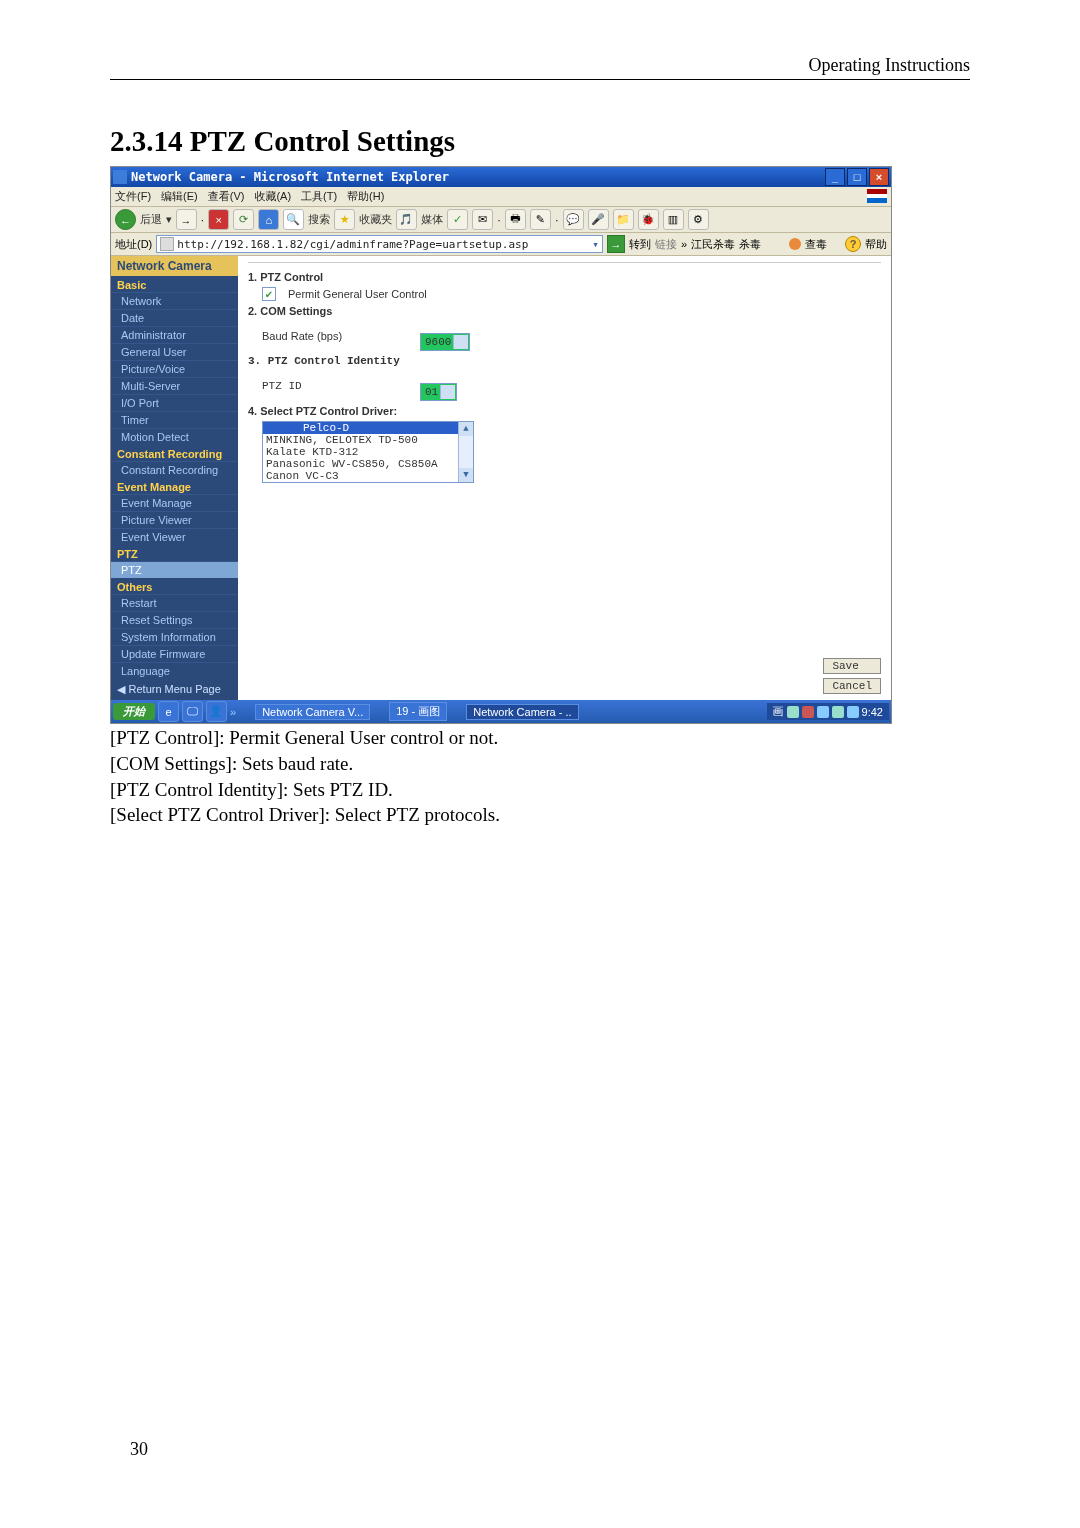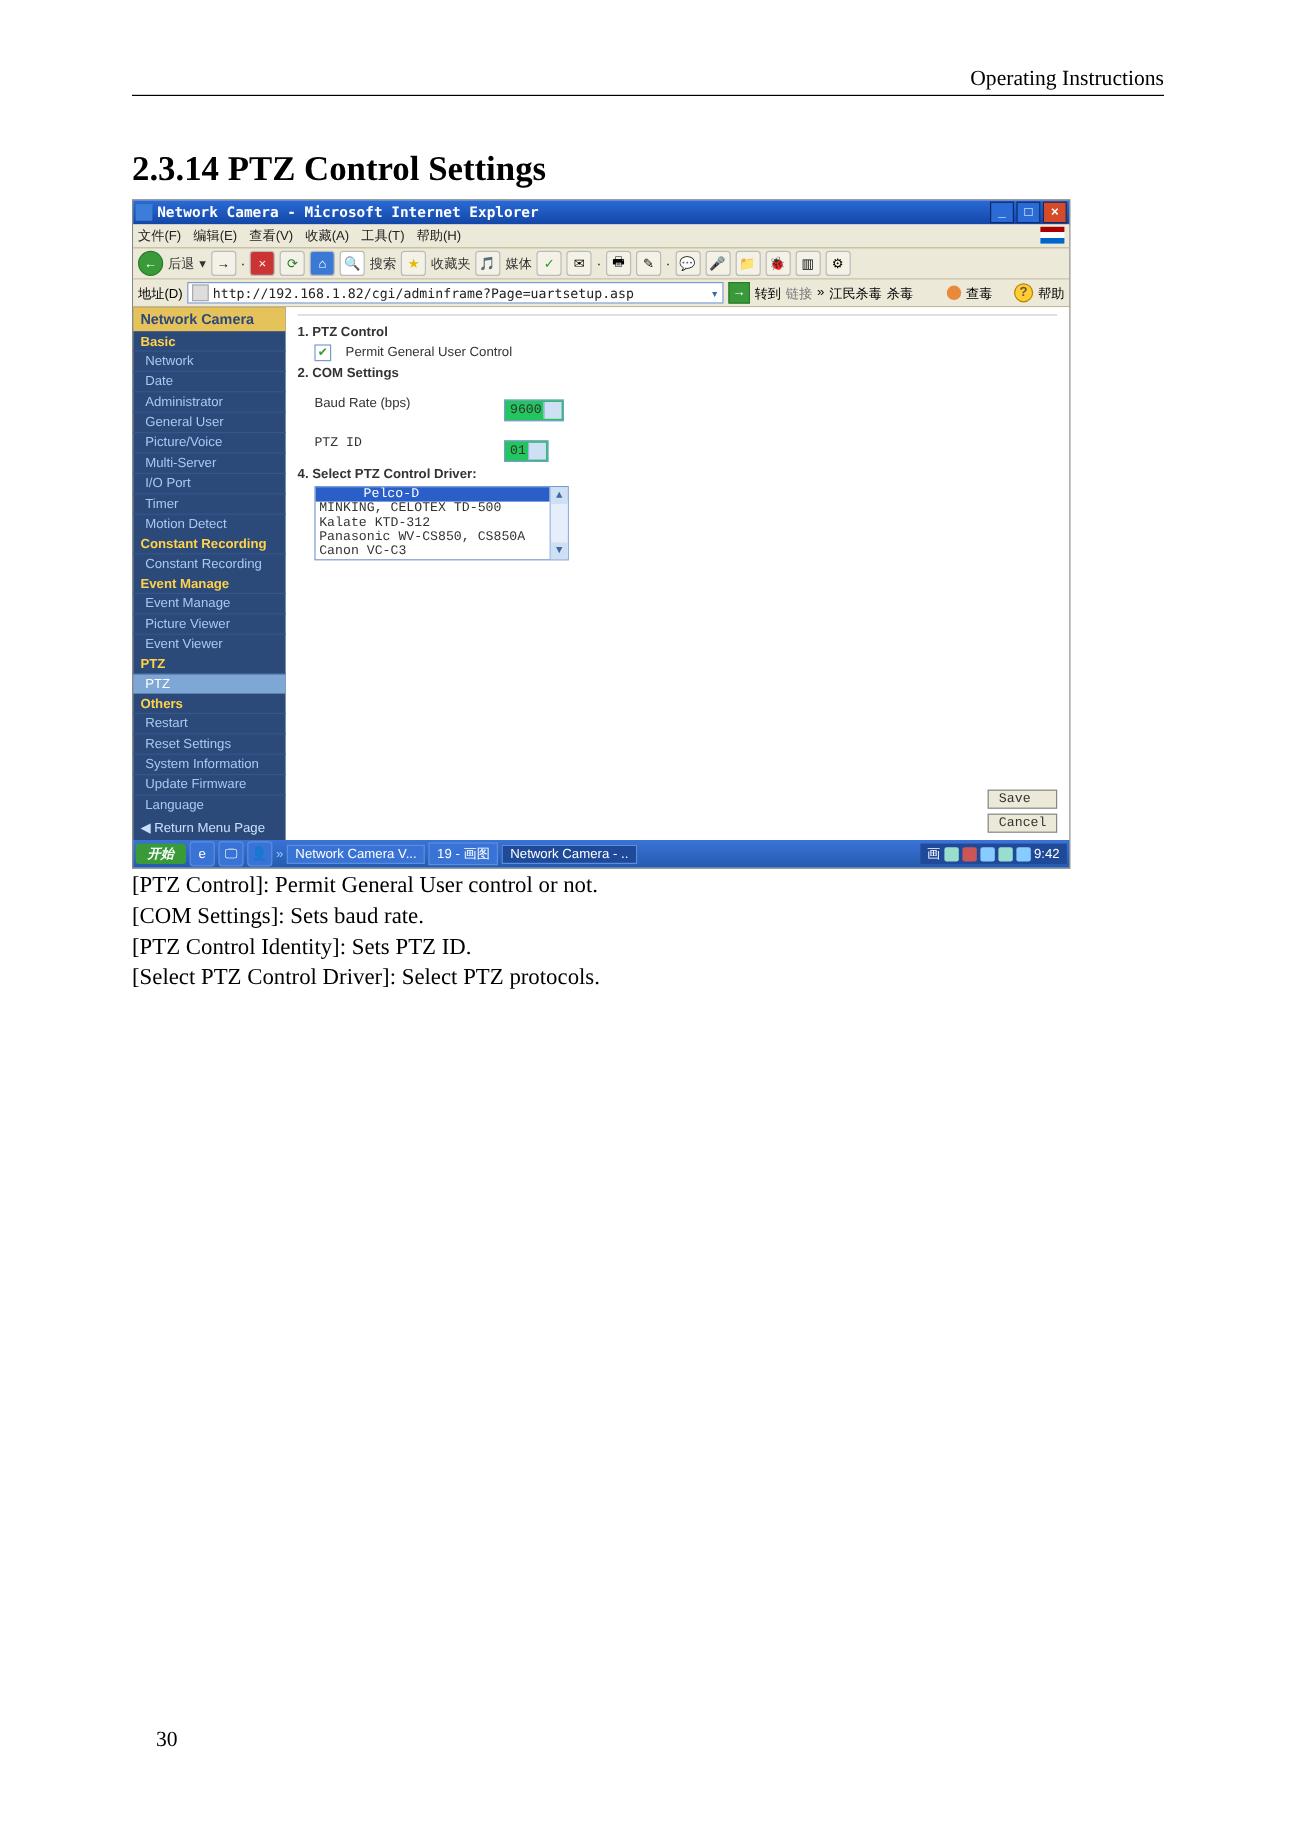--- a/index.html
+++ b/index.html
@@ -217,21 +217,21 @@
   .ie-taskbar {
     background:linear-gradient(#3a73d6,#245bb0);
     display:flex;
     align-items:center;
     gap:3px;
     padding:1px 2px;
     font-size:11px;
     color:#fff;
   }
   .start-btn { background:#3a9a3a; color:#fff; font-weight:bold; font-style:italic; padding:1px 10px; border-radius:3px;}
-  .task { background:#3a73d6; border:1px solid #5a8ee0; padding:1px 6px; display:flex; align-items:center; gap:3px;}
+  .task { background:#3a73d6; border:1px solid #5a8ee0; padding:1px 6px; display:flex; align-items:center; gap:3px;margin-left:16px;}
   .task.active { background:#1f4a9a;}
   .tray { margin-left:auto; background:#1f4a9a; padding:1px 6px; display:flex; gap:3px; align-items:center;}
   .tray .ic { width:12px; height:12px; background:#9dc; border-radius:2px;}
   .tray .ic.r { background:#c55;}
   .tray .ic.b { background:#8cf;}
 
   .body-text {
     font-size: 19px;
     line-height: 1.25;
     margin-top: 2px;
@@ -373,20 +373,21 @@
 
         <div class="mp-label">2. COM Settings</div>
         <div class="row">
           <span class="lab">Baud Rate (bps)</span>
           <div class="select-box">
             <span>9600</span>
             <span class="arrow"></span>
           </div>
         </div>
 
+        <div class="mp-label mp-mono">3. PTZ Control Identity</div>
         <div class="row">
           <span class="lab mp-mono">PTZ ID</span>
           <div class="select-box">
             <span>01</span>
             <span class="arrow"></span>
           </div>
         </div>
 
         <div class="mp-label">4. Select PTZ Control Driver:</div>
         <div class="driver-list">

